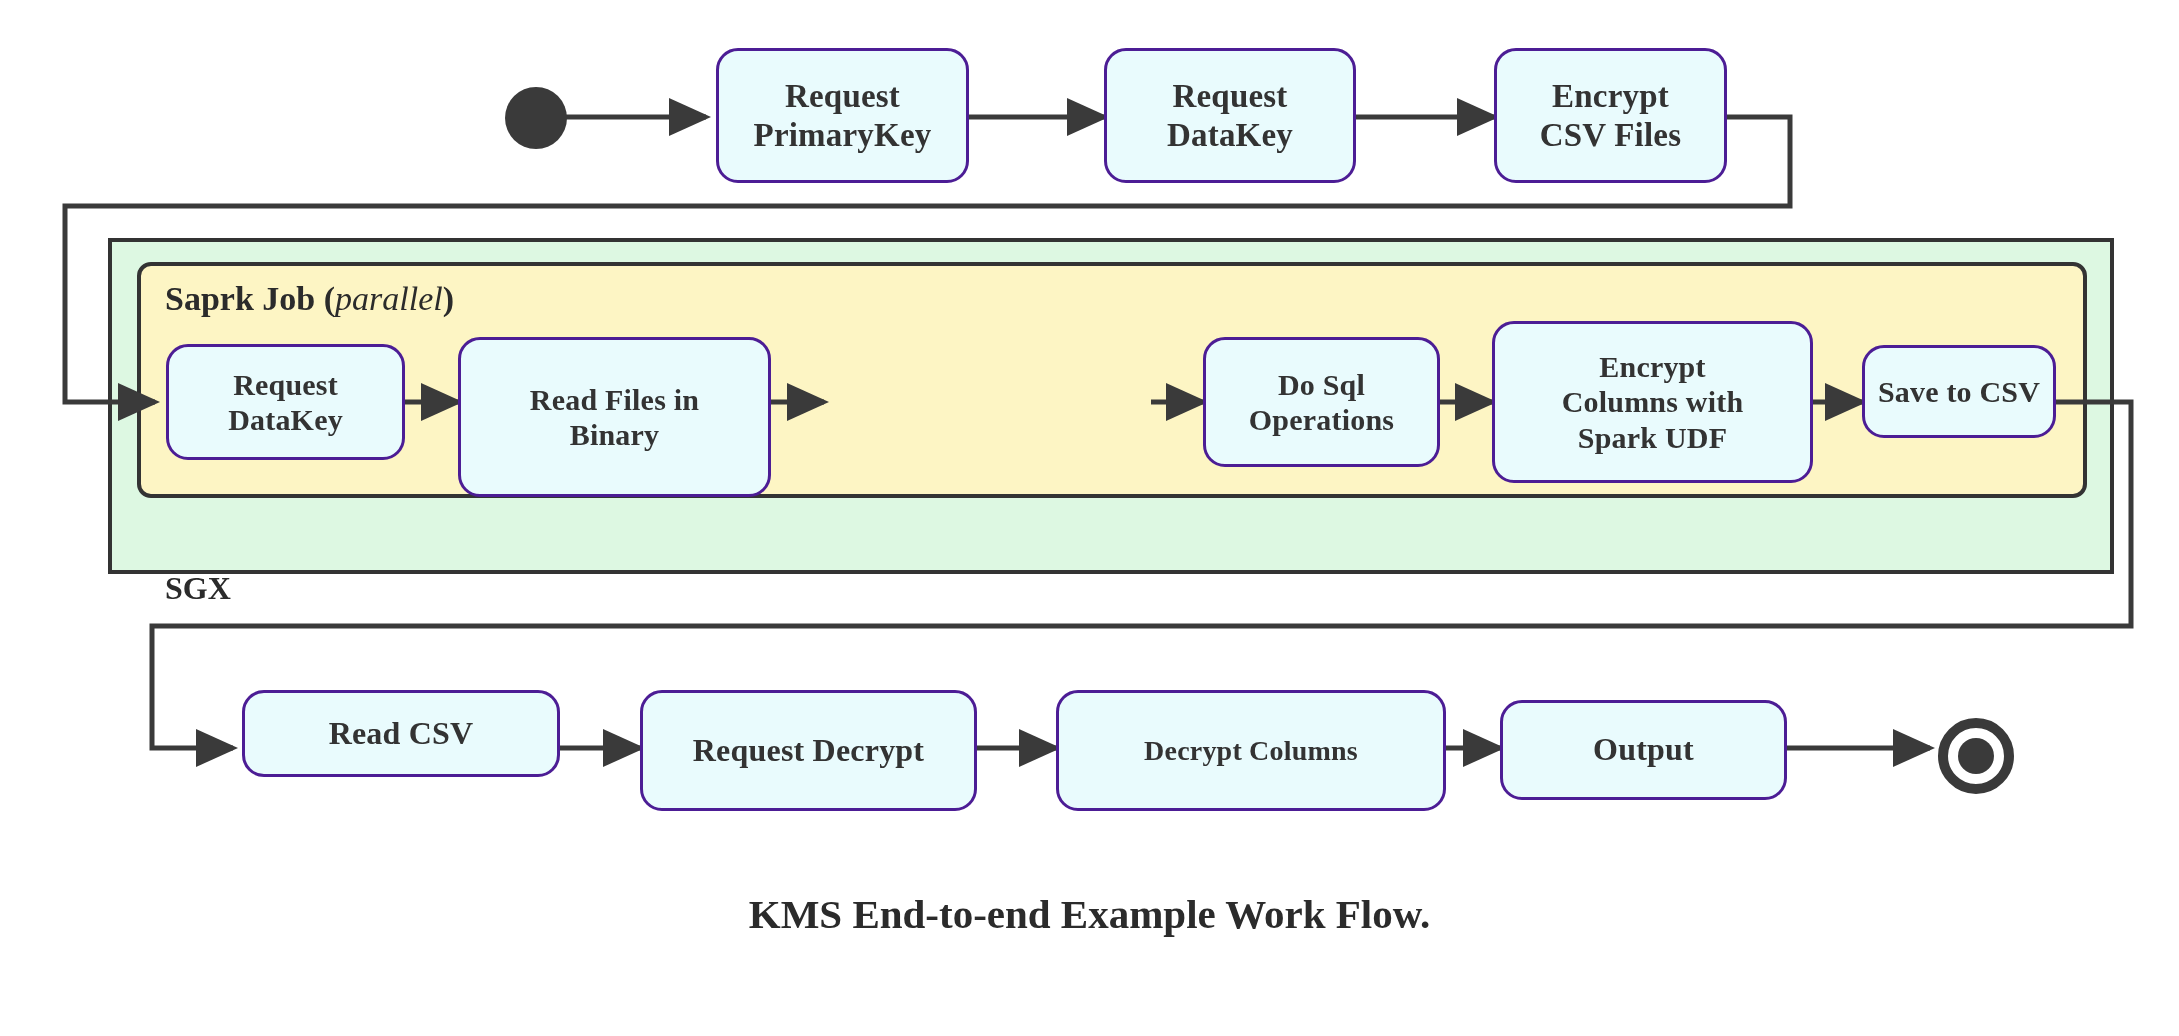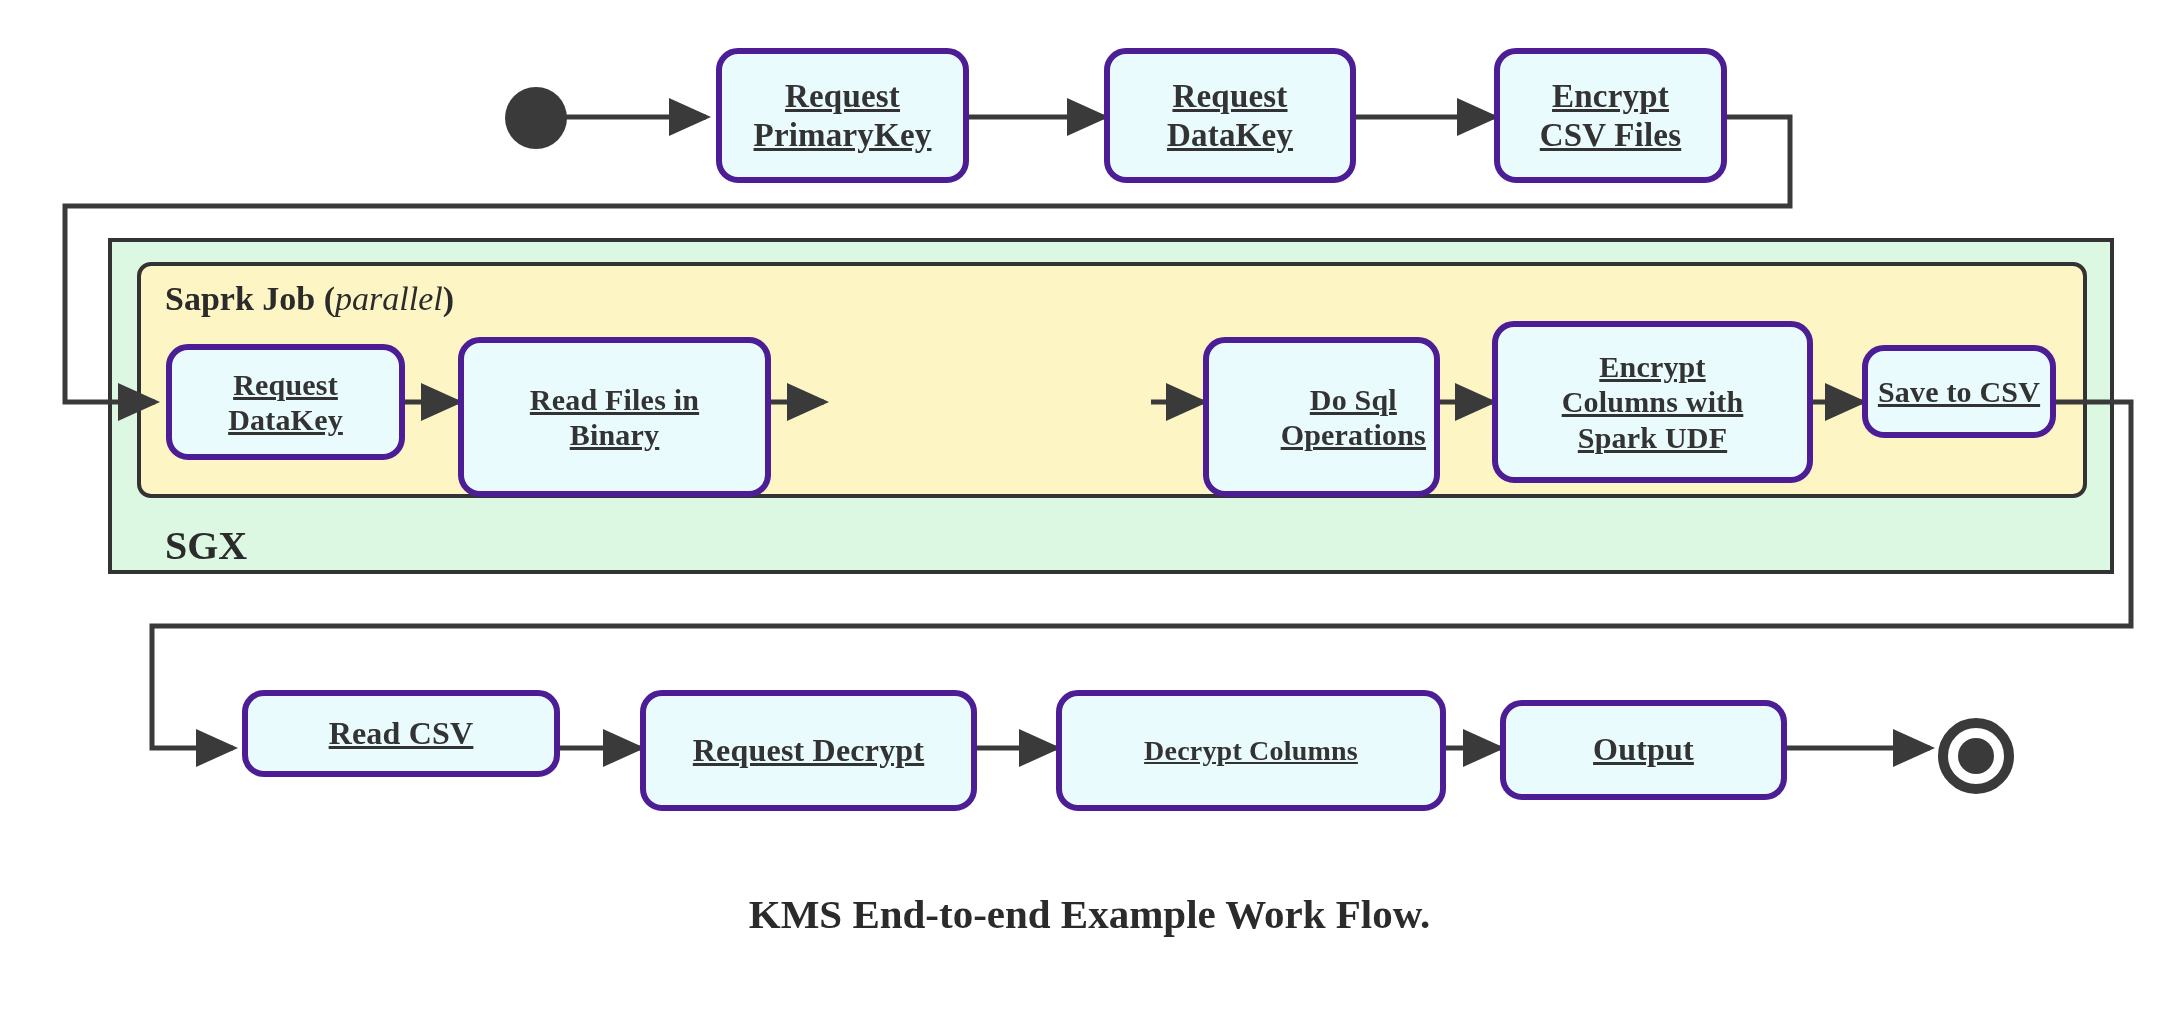--- a/index.html
+++ b/index.html
@@ -10,26 +10,26 @@
   svg.edges{position:absolute;left:0;top:0;width:2179px;height:1036px;overflow:visible;}
 
   .container{position:absolute;box-sizing:border-box;border:4px solid #333333;}
   .sgx-box{background:#ddf8e2;}
   .spark-box{background:#fdf5c4;border-radius:14px;}
 
   .container-label{position:absolute;color:#2b2b2b;font-weight:bold;white-space:nowrap;}
   .spark-label{font-size:34px;}
   .spark-label .paren{font-weight:bold;}
   .spark-label .italic{font-style:italic;font-weight:normal;}
-  .sgx-label{font-size:40px;}
+  .sgx-label{font-size:32px;margin-top:48px;}
 
   .node{position:absolute;box-sizing:border-box;background:#e9fbfd;
-        border:6px solid #4c1d95;border-radius:22px;
+        border:3px solid #4c1d95;border-radius:22px;
         display:flex;align-items:center;justify-content:center;text-align:center;
-        color:#333333;font-weight:bold;line-height:1.18;letter-spacing:0.2px;text-decoration:underline;}
+        color:#333333;font-weight:bold;line-height:1.18;letter-spacing:0.2px;}
   .node span{display:block;padding:0 8px;}
 
   .caption{position:absolute;color:#2b2b2b;font-weight:bold;font-size:41px;
            white-space:nowrap;text-align:center;}
 
   .endpoint{position:absolute;}
 </style>
 </head>
 <body>
 
@@ -113,21 +113,21 @@
   </div>
 
   <div class="node" style="left:458px;top:337px;width:313px;height:160px;font-size:30px;">
     <div>
       <span>Read Files in</span>
       <span>Binary</span>
     </div>
   </div>
 
 
-  <div class="node" style="left:1203px;top:337px;width:237px;height:160px;font-size:30px;justify-content:flex-end;">
+  <div class="node" style="left:1203px;top:337px;width:237px;height:130px;font-size:30px;">
     <div>
       <span>Do Sql</span>
       <span>Operations</span>
     </div>
   </div>
 
   <div class="node" style="left:1492px;top:321px;width:321px;height:162px;font-size:30px;">
     <div>
       <span>Encrypt</span>
       <span>Columns with</span>

